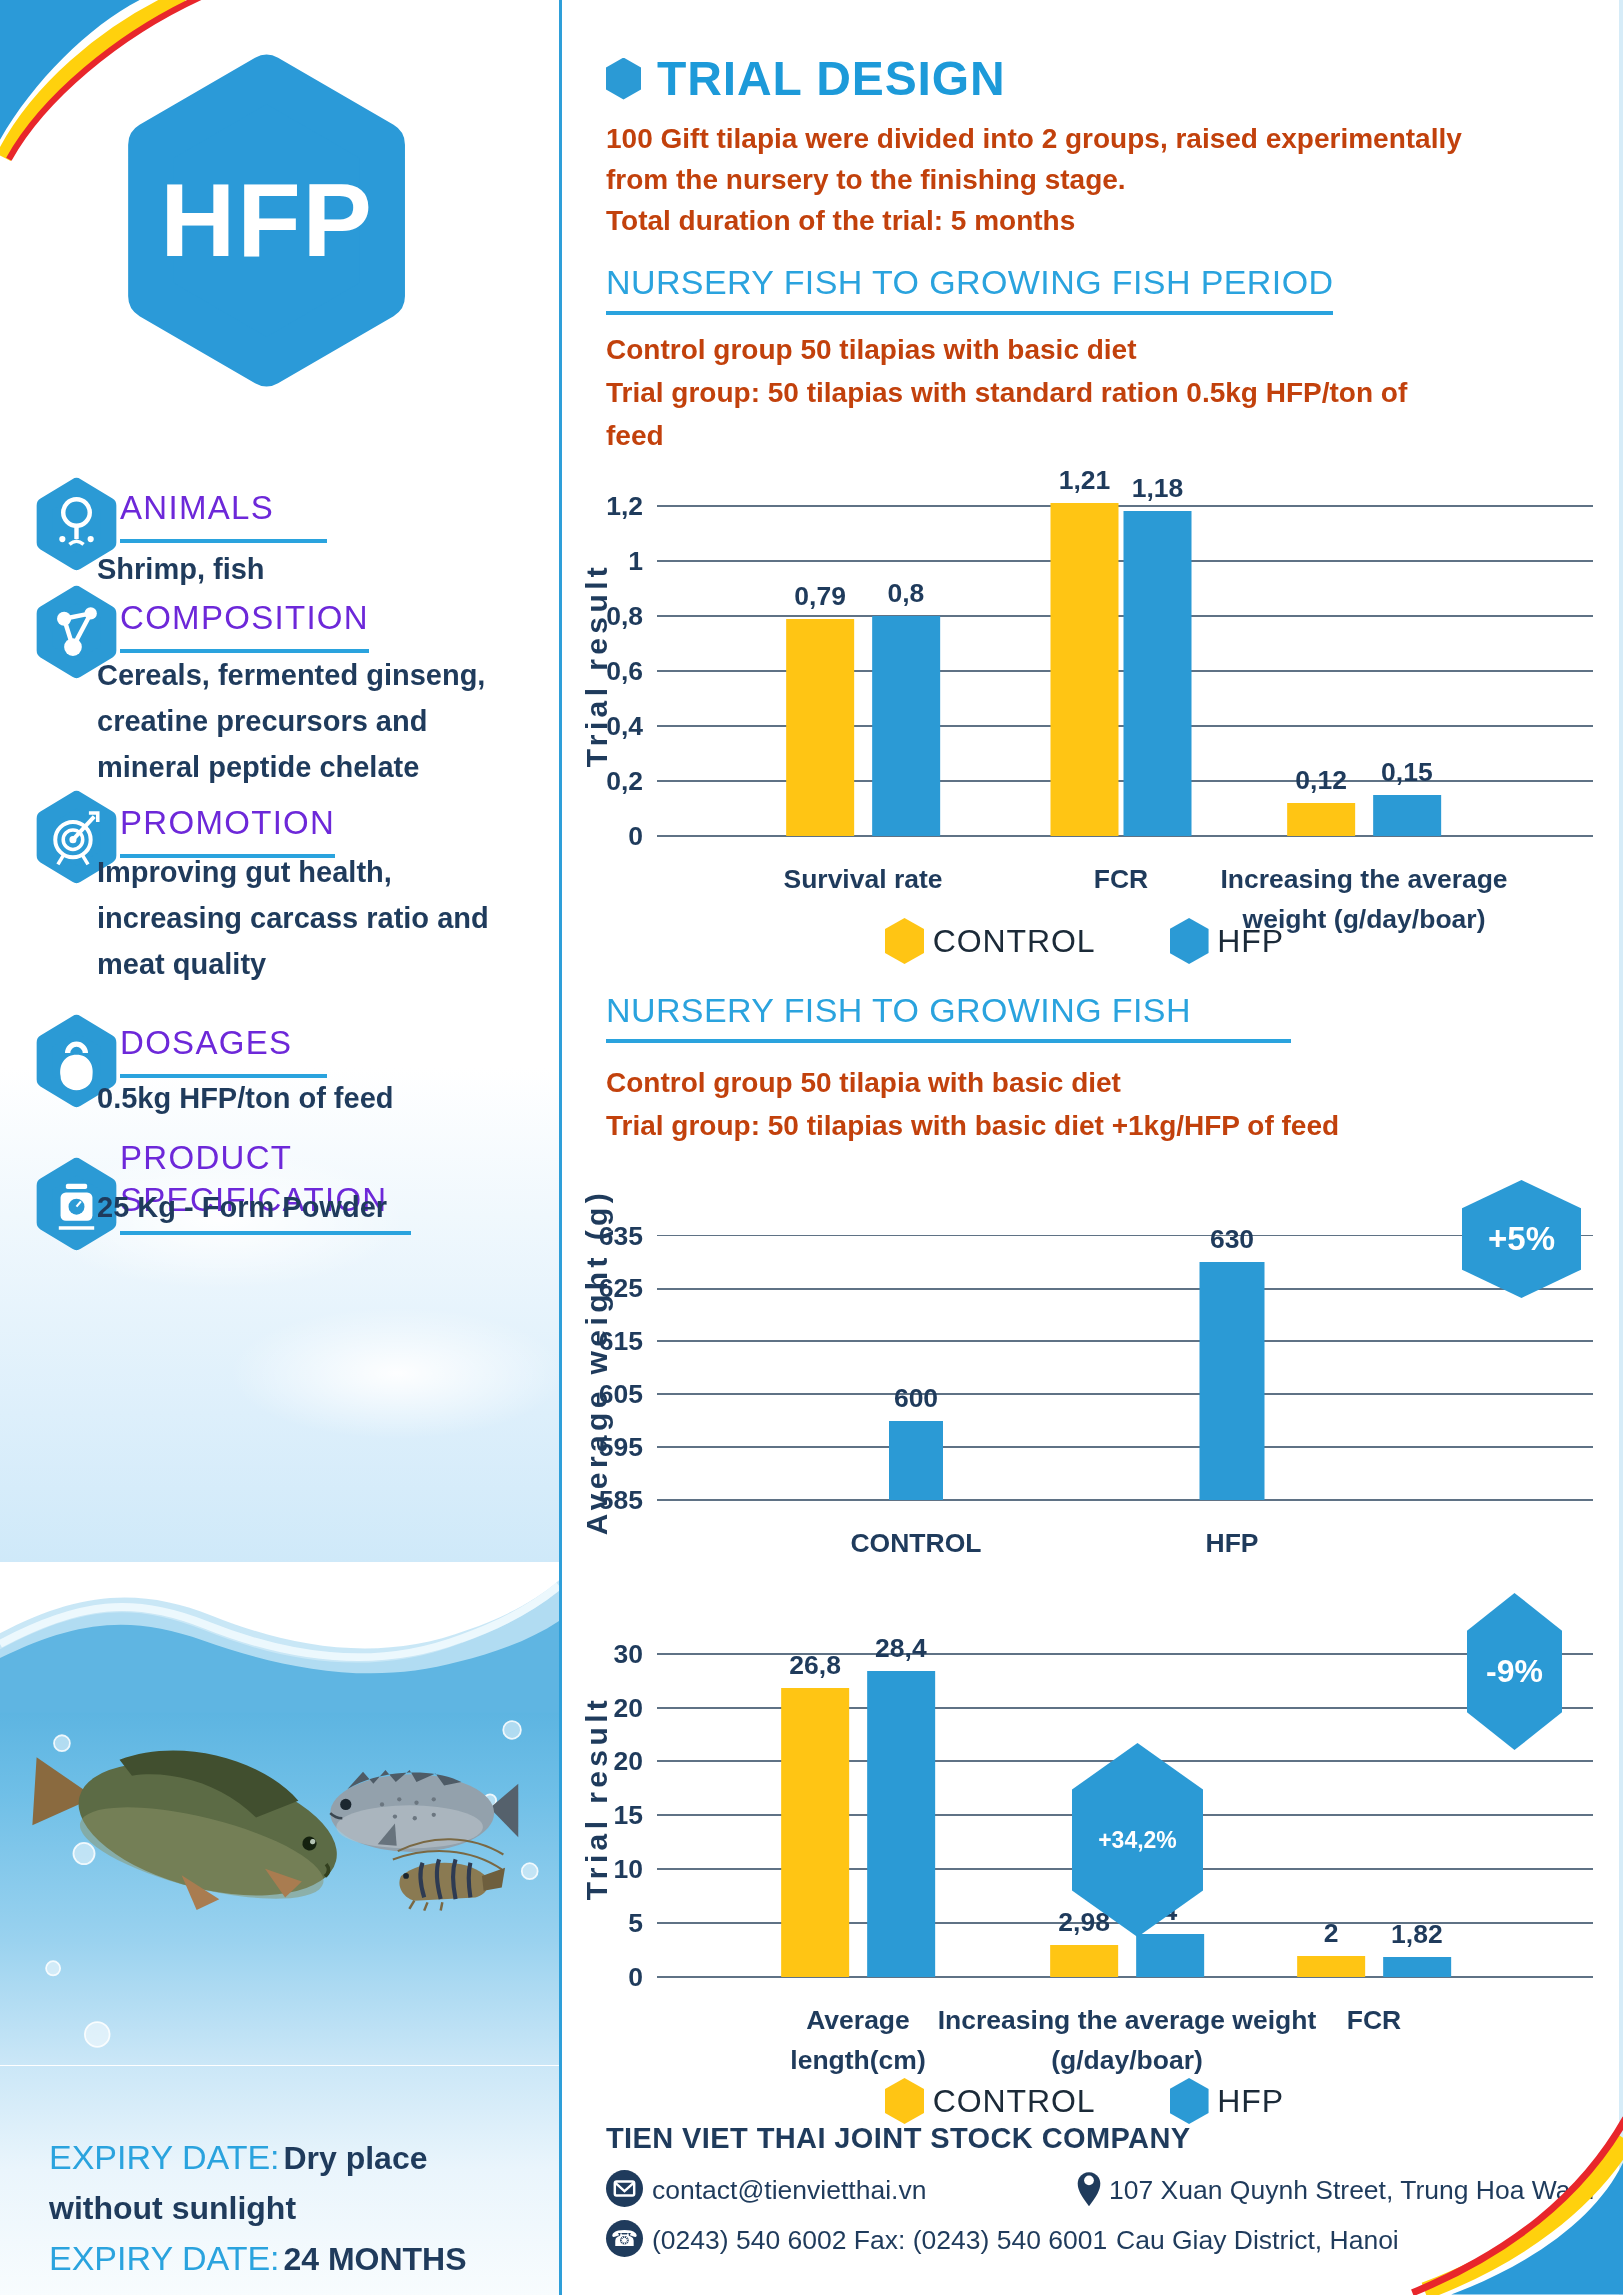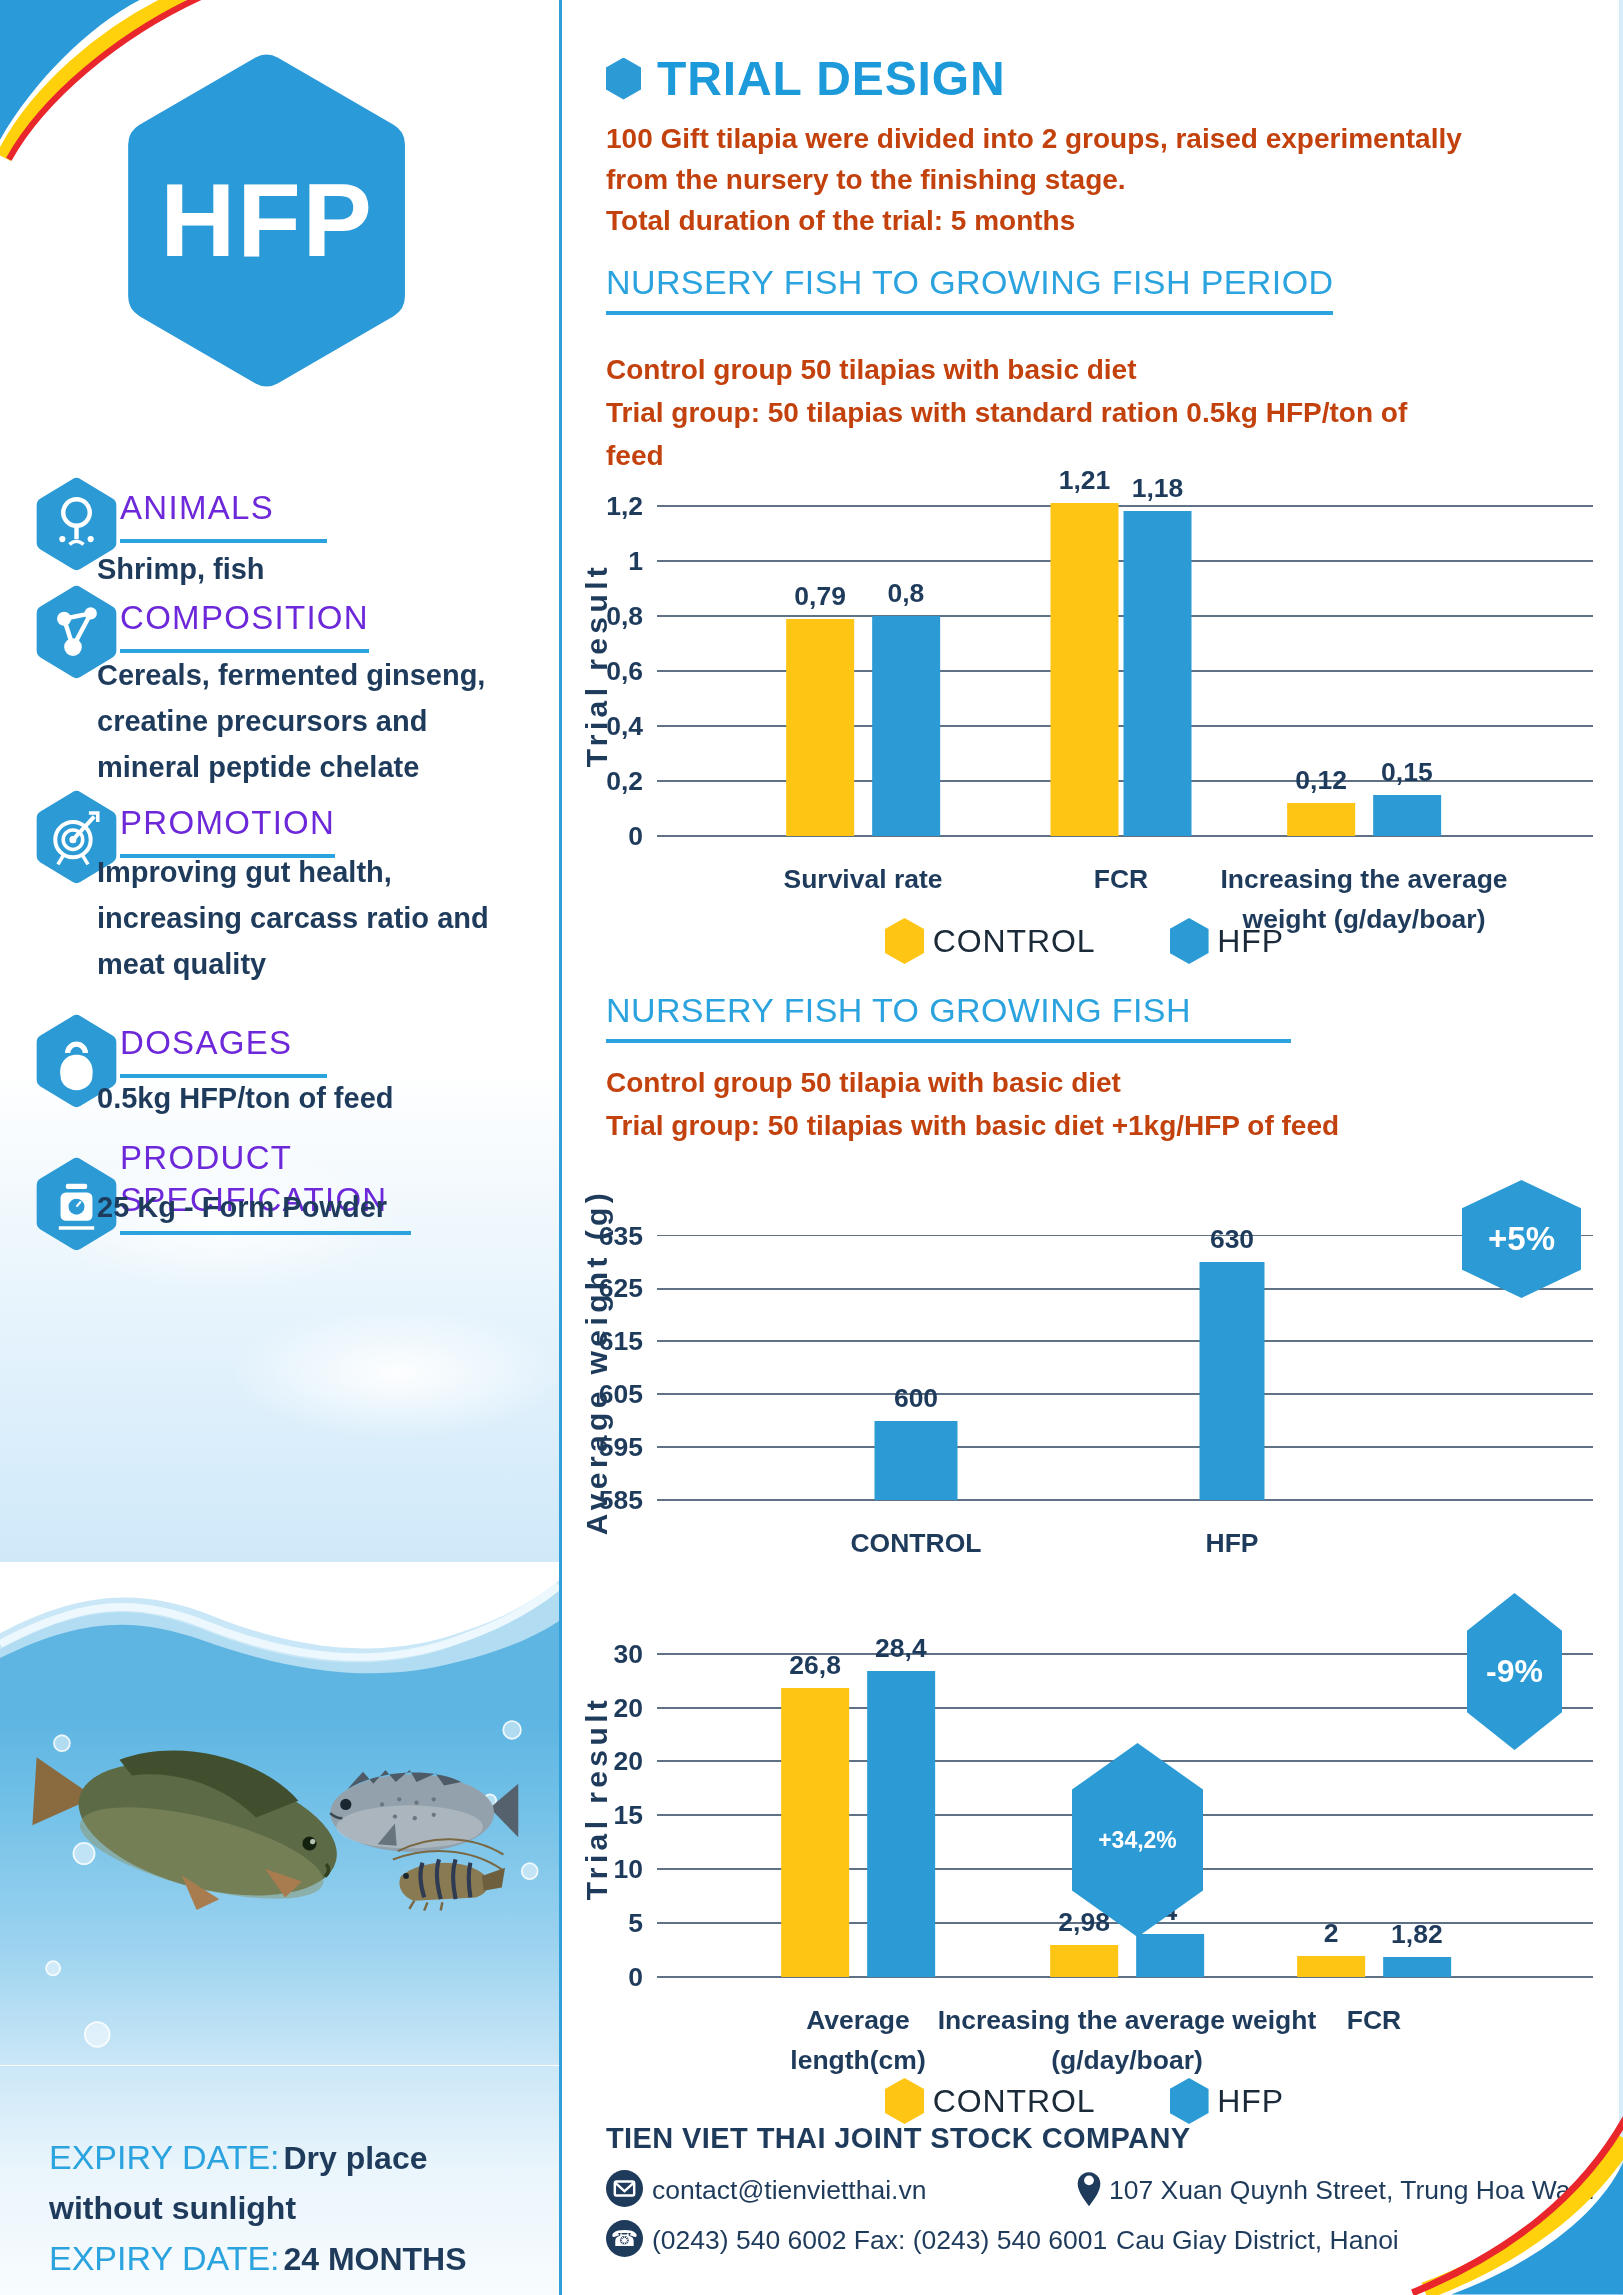--- a/index.html
+++ b/index.html
@@ -251,21 +251,21 @@
       <div class="td-title">TRIAL DESIGN</div>
     </div>
 
     <div class="intro">
       <div class="body-line">100 Gift tilapia were divided into 2 groups, raised experimentally</div>
       <div class="body-line">from the nursery to the finishing stage.</div>
       <div class="body-line">Total duration of the trial:  5 months</div>
     </div>
 
     <div class="sec-head" style="top:263px;">NURSERY FISH TO GROWING FISH PERIOD</div>
-    <div class="sec-lines" style="top:328px;margin-top:20px;">
+    <div class="sec-lines" style="top:328px;">
       <div class="body-line">Control group 50 tilapias with basic diet</div>
       <div class="body-line">Trial group: 50 tilapias with standard ration 0.5kg HFP/ton of</div>
       <div class="body-line">feed</div>
     </div>
 
     <div class="ylabel" id="ylab1">Trial result</div>
     <div class="chart" id="chart1">
         <div class="grid" style="top: 341px;"></div>
         <div class="tick" style="top: 326px;">0</div>
         <div class="grid" style="top: 286px;"></div>
@@ -333,21 +333,21 @@
         <div class="tick" style="top: 206px;">595</div>
         <div class="grid" style="top: 168px;"></div>
         <div class="tick" style="top: 153px;">605</div>
         <div class="grid" style="top: 115px;"></div>
         <div class="tick" style="top: 100px;">615</div>
         <div class="grid" style="top: 63px;"></div>
         <div class="tick" style="top: 47px;">625</div>
         <div class="grid" style="top: 9.7px;"></div>
         <div class="tick" style="top: -5.3px;">635</div>
         <div class="grp" style="left: 259px; gap: 16px;">
-          <div class="bar" style="width: 83px; height: 79px; background: rgb(43, 154, 213);">
+          <div class="bar" style="width: 54px; height: 79px; background: rgb(43, 154, 213);">
             <div class="bval">600</div>
           </div>
         </div>
         <div class="cat" style="left: 259px; top: 298px; width: 212px;">CONTROL</div>
         <div class="grp" style="left: 575px; gap: 16px;">
           <div class="bar" style="width: 65px; height: 238px; background: rgb(43, 154, 213);">
             <div class="bval">630</div>
           </div>
         </div>
         <div class="cat" style="left: 575px; top: 298px; width: 212px;">HFP</div>

